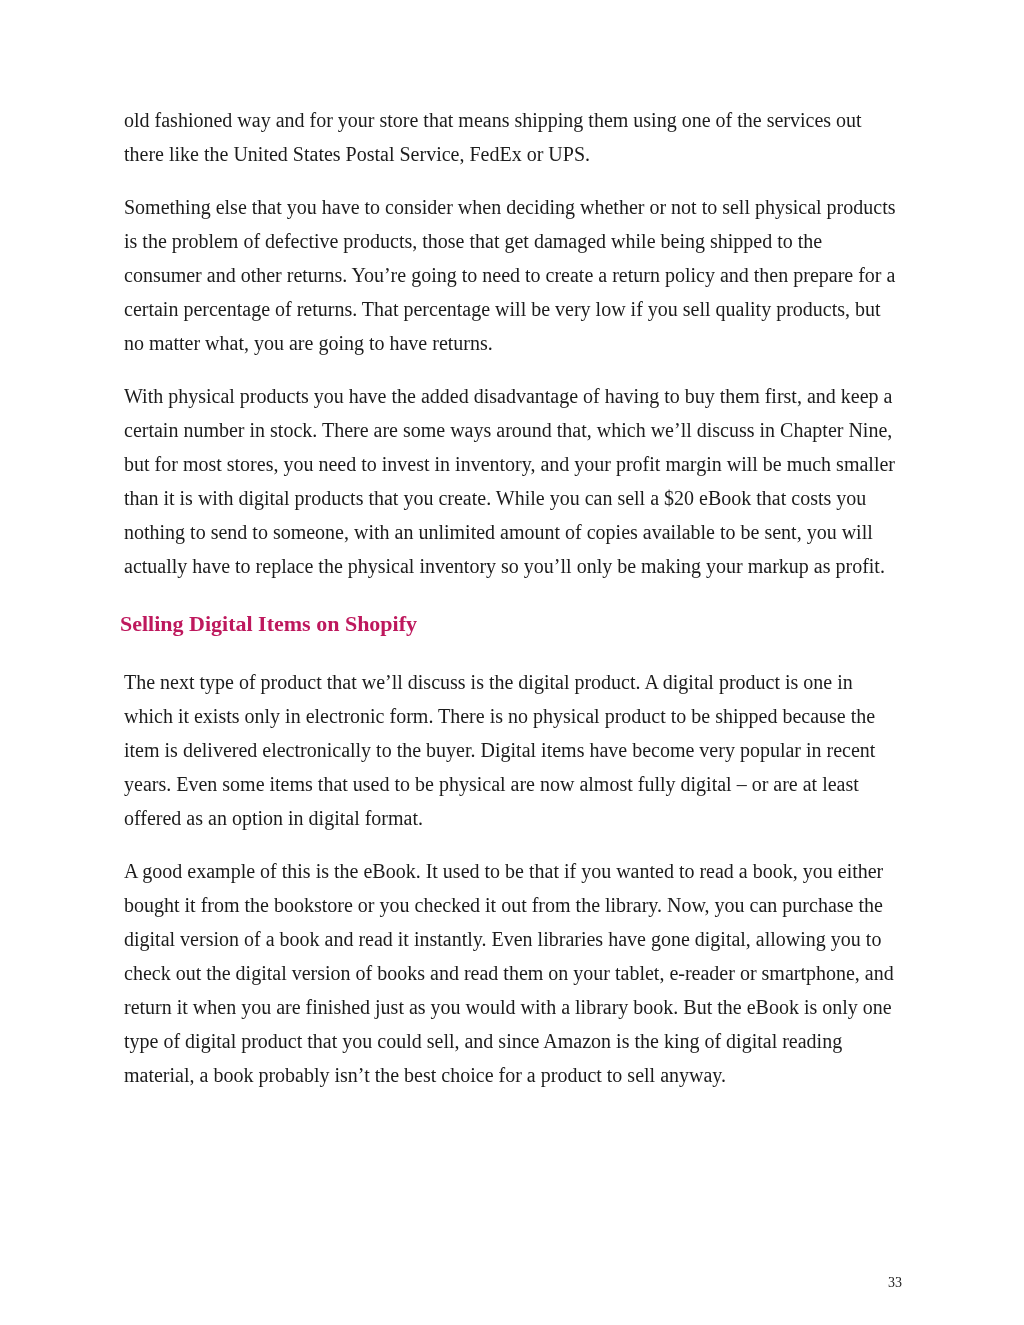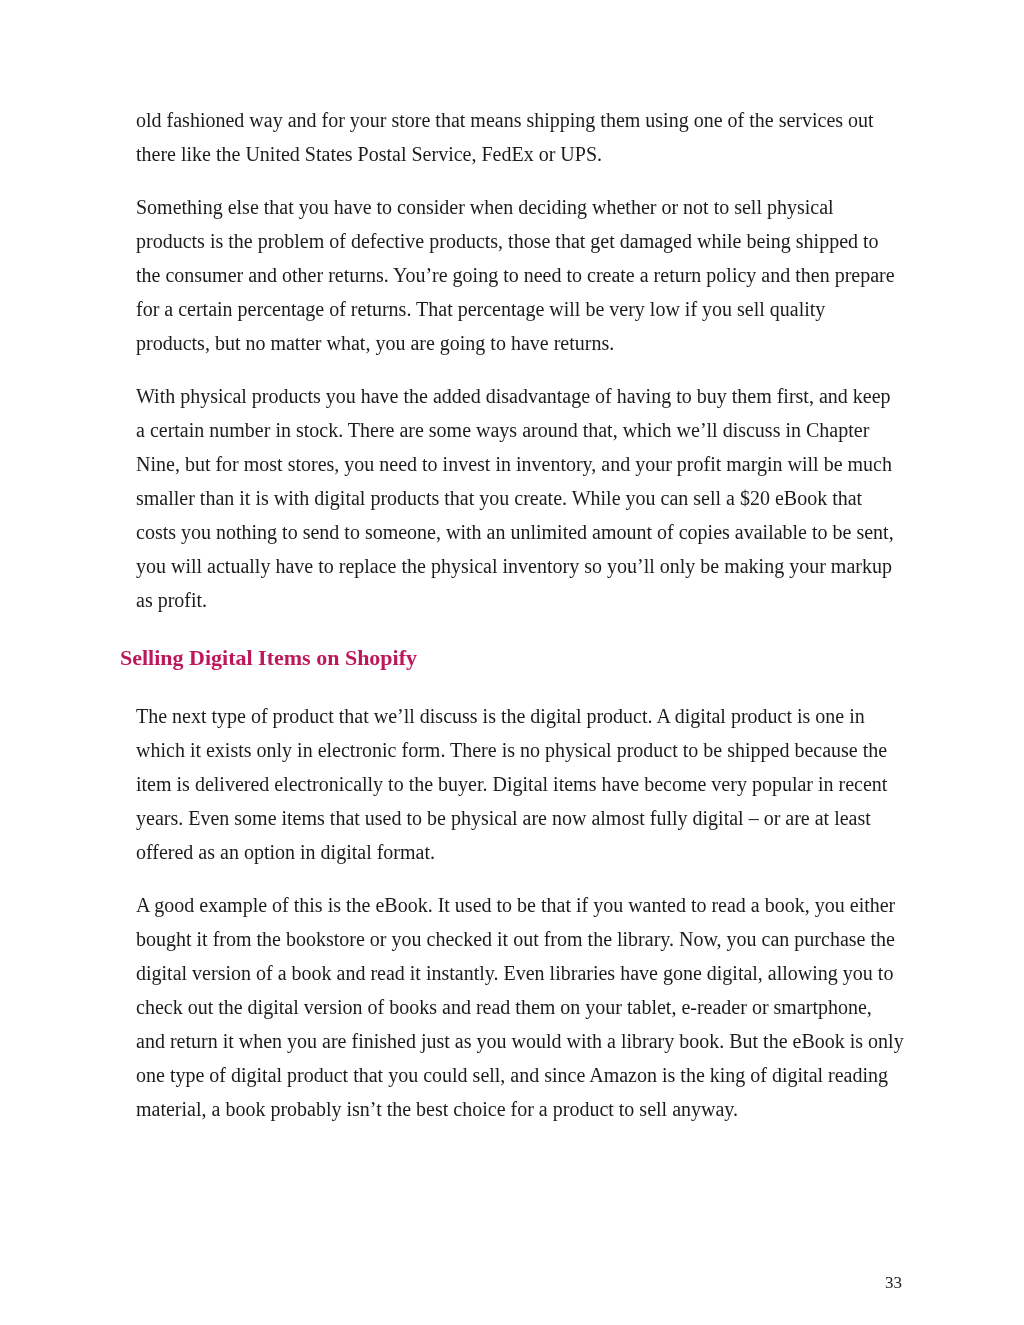--- a/index.html
+++ b/index.html
@@ -19,34 +19,34 @@
   .content {
     position: absolute;
     top: 103px;
     left: 120px;
     width: 784px;
     font-size: 20px;
     line-height: 34px;
     text-align: left;
   }
   .content p {
-    margin: 0 0 19px 16px;
+    margin: 0 0 19px 4px;
   }
   .content h2 {
     font-size: 22px;
     line-height: 28px;
     font-weight: bold;
     margin: 27px 0 27px 0;
     color: #be185d;
   }
   .page-number {
     position: absolute;
     right: 122px;
     top: 1272px;
-    font-size: 17px;
+    font-size: 14px;
     line-height: 22px;
     color: #1c1c1c;
   }
 </style>
 </head>
 <body>
 
 <div class="page">
   <main class="content">
     <p>old fashioned way and for your store that means shipping them using one of the services out there like the United States Postal Service, FedEx or UPS.</p>

